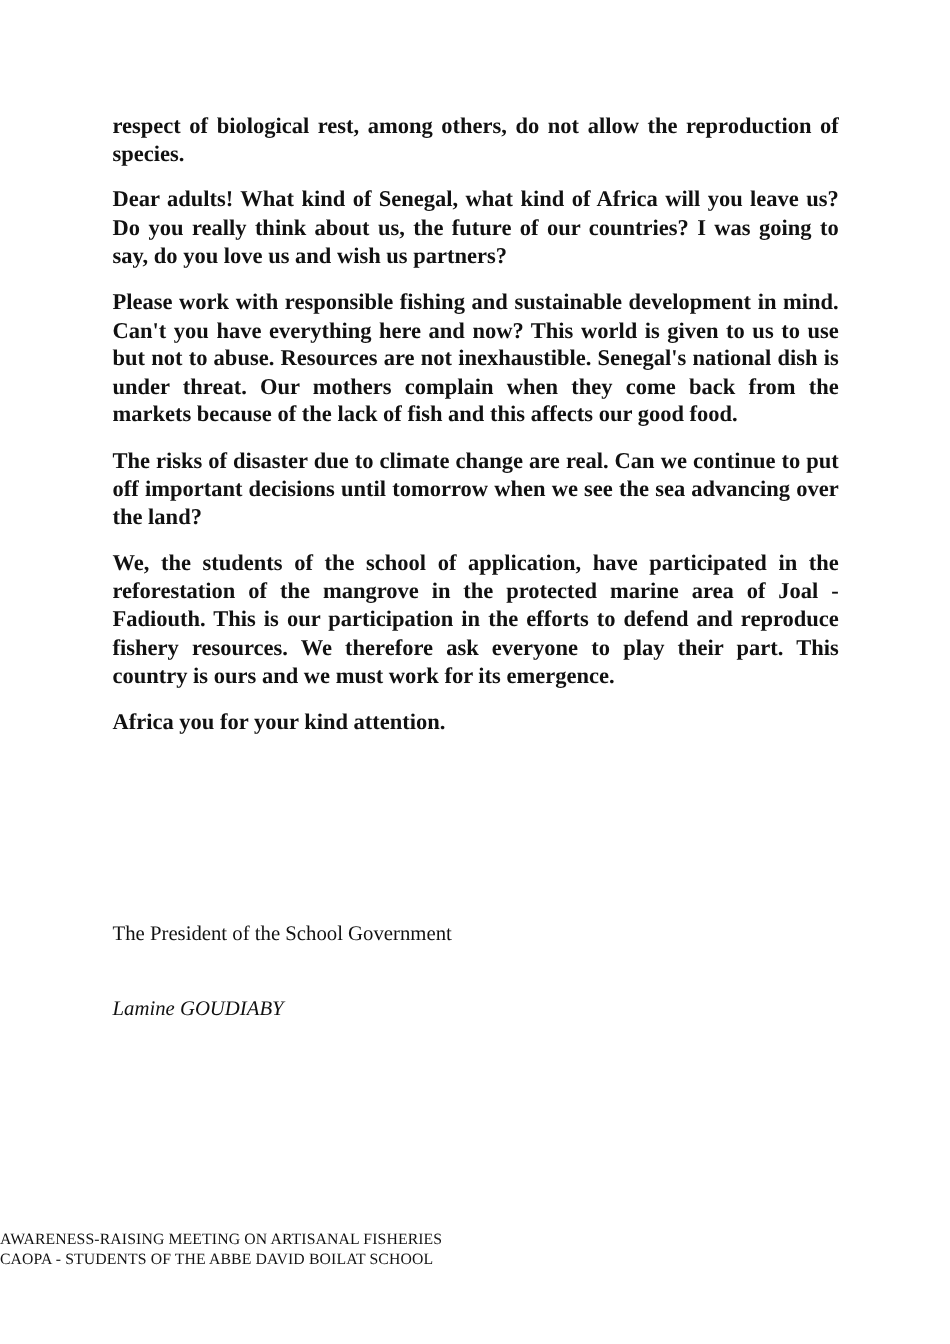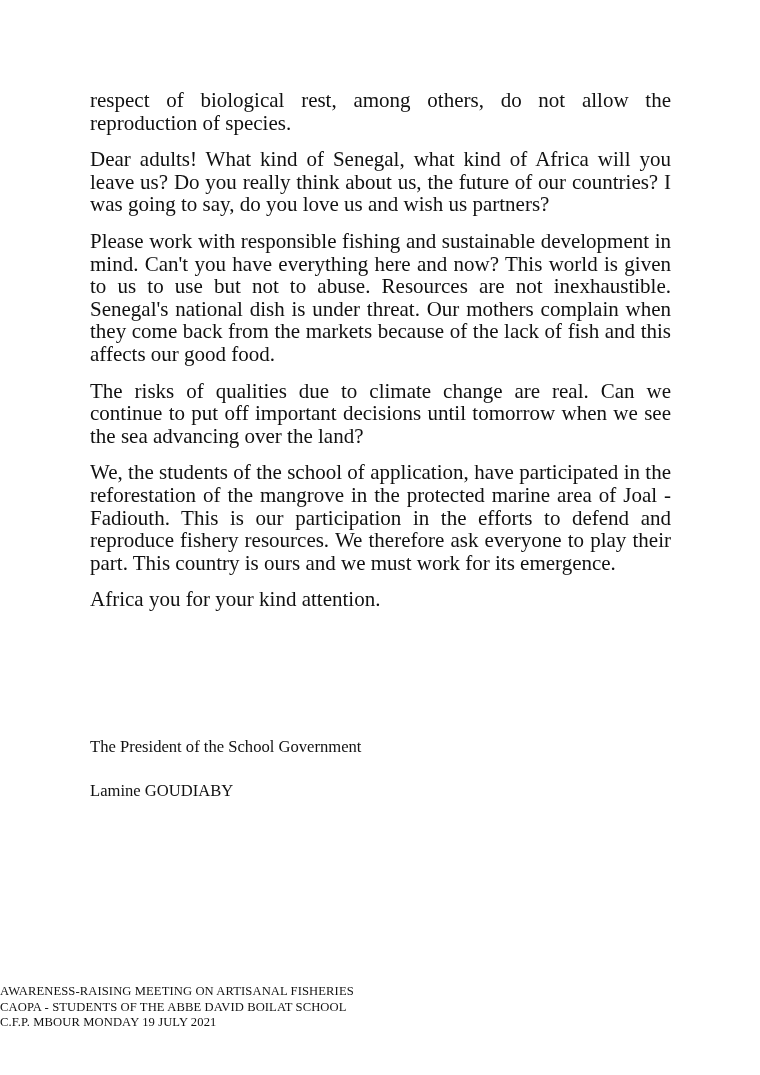--- a/index.html
+++ b/index.html
@@ -24,35 +24,36 @@
       background: #ffffff;
     }
     .body-text {
       position: absolute;
       left: 90px;
       top: 89px;
       width: 581px;
     }
     .para {
       margin: 0 0 14px 0;
-      font-size: 21px;
+      font-size: 18px;
       line-height: 22.6px;
       text-align: justify;
       text-align-last: left;
+      font-weight: bold;
     }
     .closing {
       position: absolute;
       left: 90px;
       font-size: 16.6px;
       line-height: 22px;
       margin: 0;
       text-align: center;
     }
     .sign-title { top: 736px; }
-    .sign-name { top: 780px; }
+    .sign-name { top: 796px; font-style: italic; }
     .footer {
       position: absolute;
       left: 0;
       top: 984px;
       width: 760px;
       text-align: left;
       font-size: 12.6px;
       line-height: 15.6px;
       letter-spacing: 0.1px;
     }
@@ -62,27 +63,26 @@
   </style>
 </head>
 <body>
 
 <div class="page">
 
   <div class="body-text">
     <p class="para">respect of biological rest, among others, do not allow the reproduction of species.</p>
     <p class="para">Dear adults! What kind of Senegal, what kind of Africa will you leave us? Do you really think about us, the future of our countries? I was going to say, do you love us and wish us partners?</p>
     <p class="para">Please work with responsible fishing and sustainable development in mind. Can't you have everything here and now? This world is given to us to use but not to abuse. Resources are not inexhaustible. Senegal's national dish is under threat. Our mothers complain when they come back from the markets because of the lack of fish and this affects our good food.</p>
-    <p class="para">The risks of qualities due to climate change are real. Can we continue to put off important decisions until tomorrow when we see the sea advancing over the land?</p>
+    <p class="para">The risks of disaster due to climate change are real. Can we continue to put off important decisions until tomorrow when we see the sea advancing over the land?</p>
     <p class="para">We, the students of the school of application, have participated in the reforestation of the mangrove in the protected marine area of Joal - Fadiouth. This is our participation in the efforts to defend and reproduce fishery resources. We therefore ask everyone to play their part. This country is ours and we must work for its emergence.</p>
     <p class="para">Africa you for your kind attention.</p>
   </div>
 
   <p class="closing sign-title">The President of the School Government</p>
   <p class="closing sign-name">Lamine GOUDIABY</p>
 
   <div class="footer">
     <span class="footer-line">AWARENESS-RAISING MEETING ON ARTISANAL FISHERIES</span>
     <span class="footer-line">CAOPA - STUDENTS OF THE ABBE DAVID BOILAT SCHOOL</span>
-    <span class="footer-line">C.F.P. MBOUR MONDAY 19 JULY 2021</span>
   </div>
 
 </div>
 
 </body></html>

